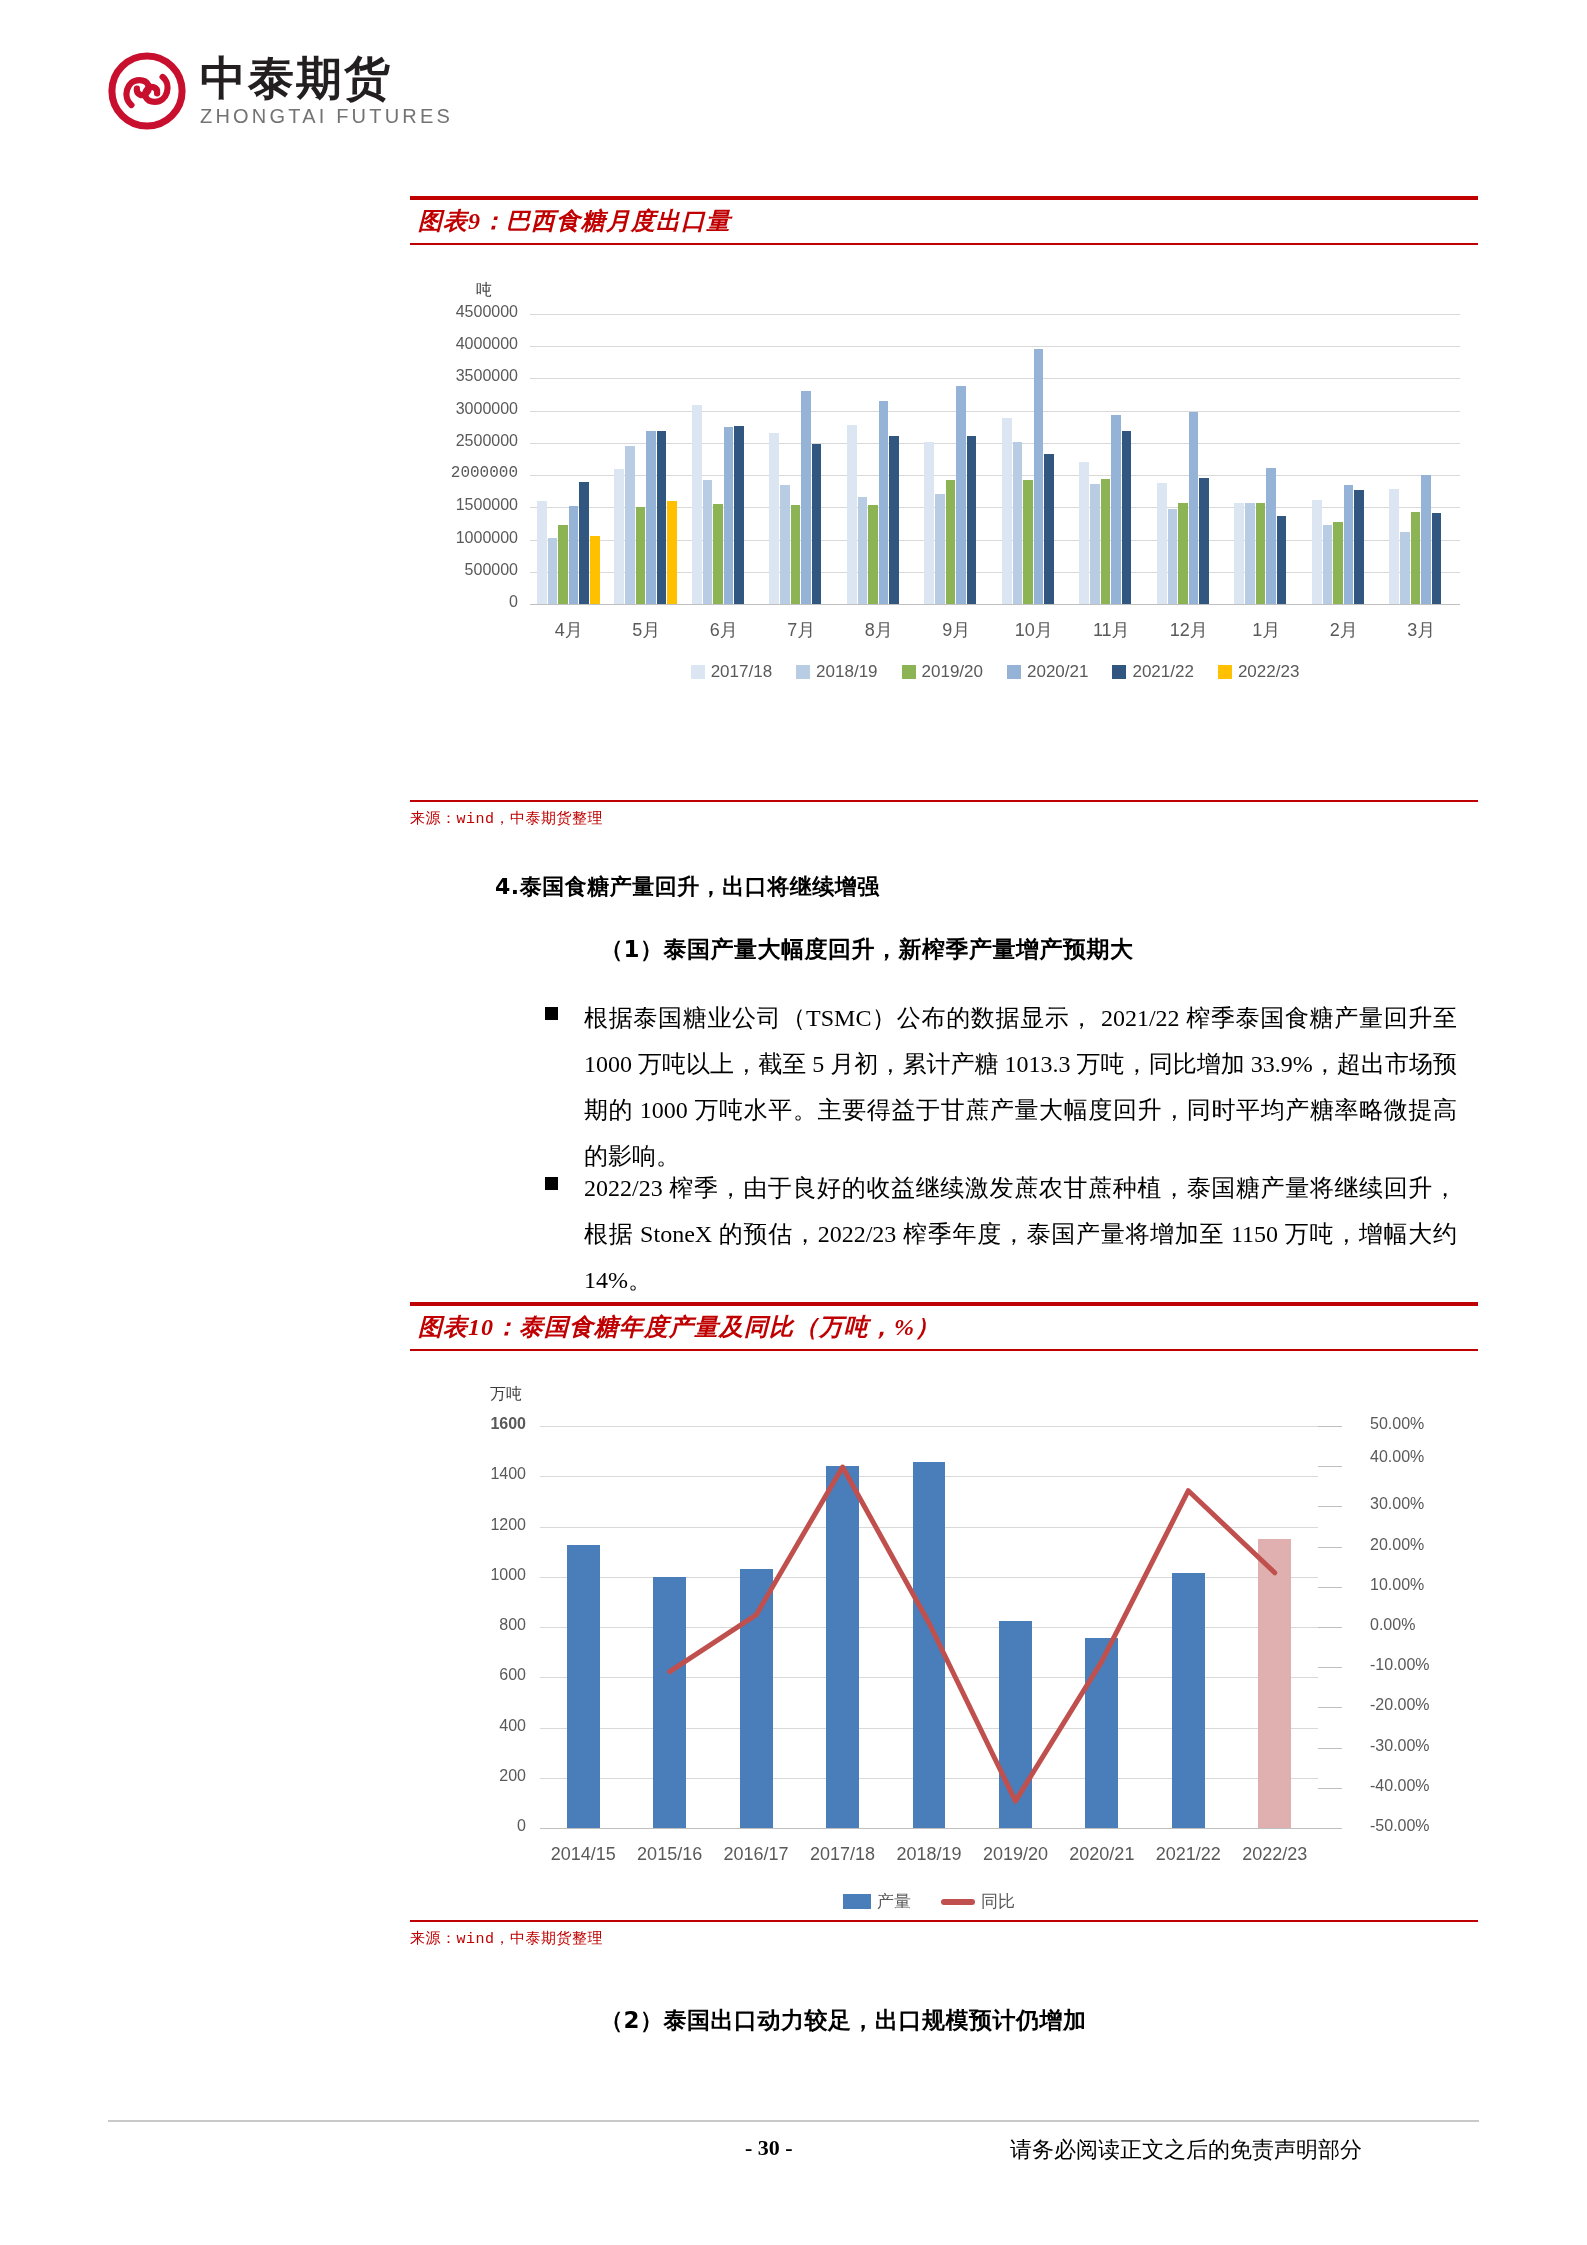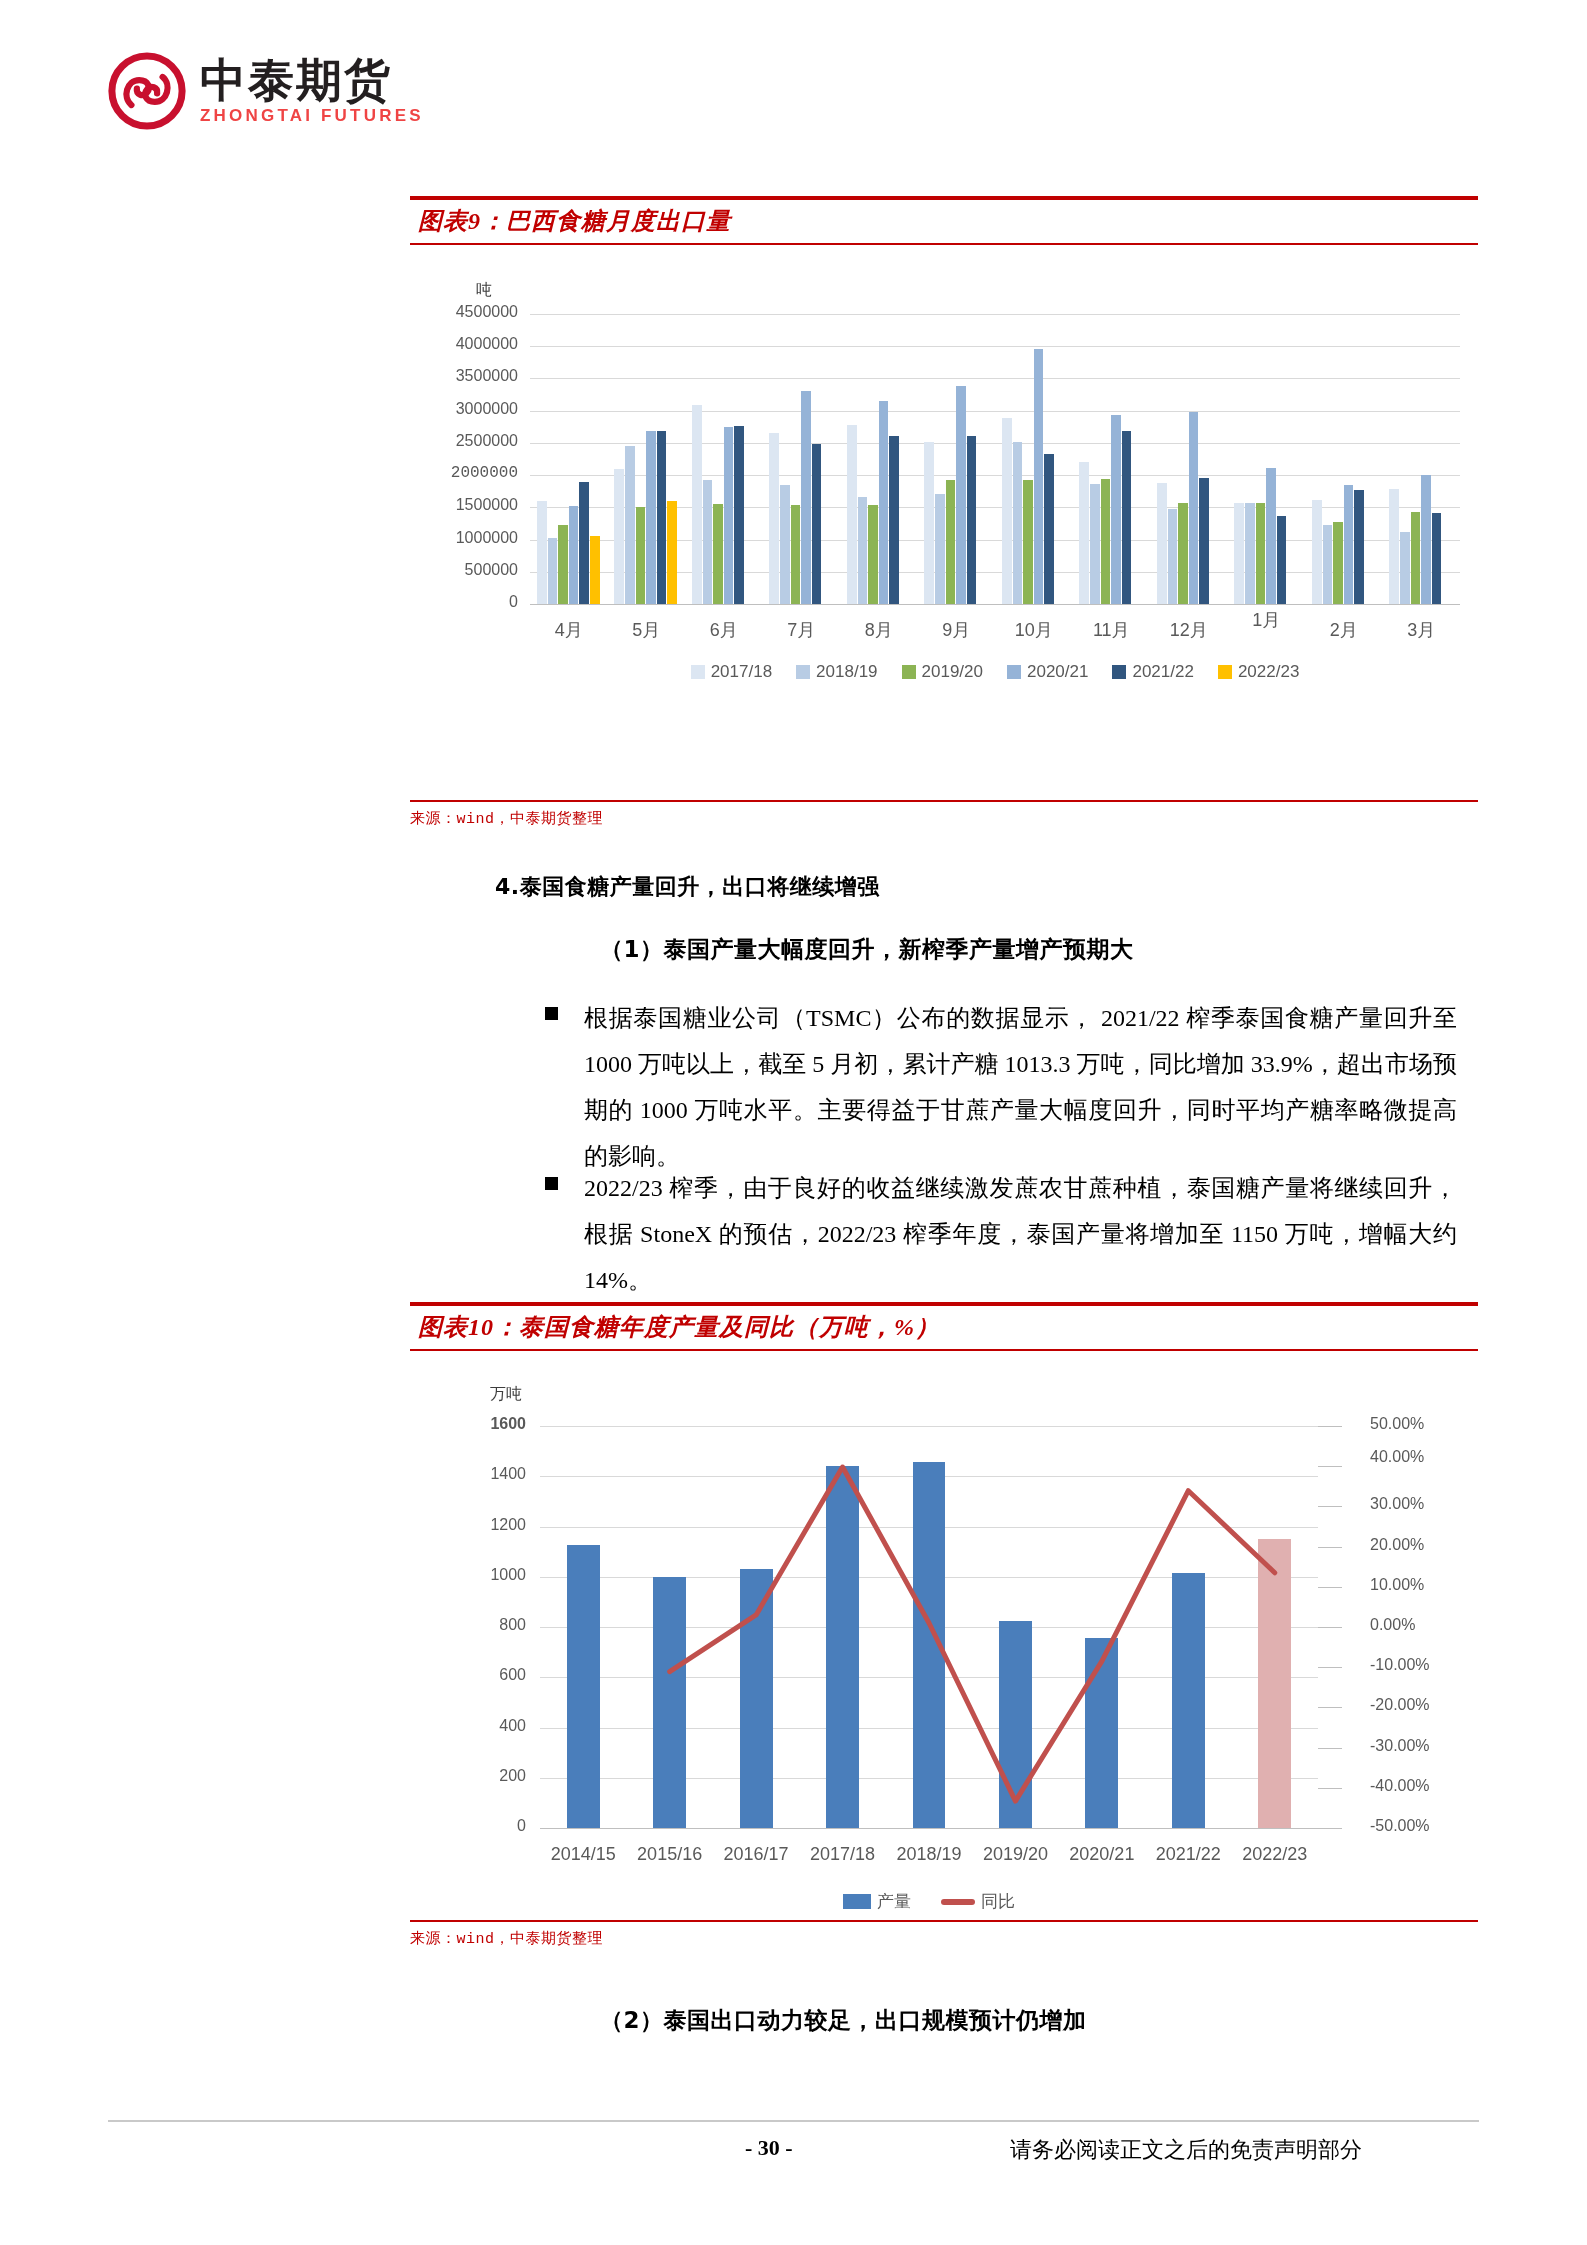--- a/index.html
+++ b/index.html
@@ -14,21 +14,21 @@
   }
 
   
   .page-header{
     position:absolute; left:0; top:0; width:1587px; height:185px;
   }
   .logo-wrap{ position:absolute; left:108px; top:52px; display:flex; align-items:center; gap:14px;}
   .logo-mark{ width:78px; height:78px; position:relative; }
   .logo-text-block{ display:flex; flex-direction:column; }
   .logo-cn{ font-family:"DejaVu Sans", sans-serif; font-weight:bold; font-size:46px; letter-spacing:2px; color:#231f20; line-height:1.05;}
-  .logo-en{ font-family:"Liberation Sans", sans-serif; font-weight:bold; font-size:17px; letter-spacing:3.2px; color:#ef4444; margin-top:2px;}
+  .logo-en{ font-family:"Liberation Sans", sans-serif; font-weight:normal; font-size:20px; letter-spacing:3.2px; color:#737373; margin-top:2px;}
   .hdr-right{
     position:absolute; right:108px; top:62px; text-align:right;
     font-family:"Liberation Serif", serif; font-size:21px; color:#1a1a1a; line-height:1.85;
   }
   .hdr-right div{ white-space:nowrap; }
 
   
   .fig-title{
     position:absolute; left:410px; width:1068px;
     border-top:4px solid #c00000;
@@ -181,21 +181,21 @@
     <div class="bar" style="left: 757.567px; width: 9.59167px; height: 95.3778px; top: 228.622px; bottom: auto; background: rgb(184, 204, 228);"></div>
     <div class="bar" style="left: 768.158px; width: 9.59167px; height: 100.533px; top: 223.467px; bottom: auto; background: rgb(140, 180, 84);"></div>
     <div class="bar" style="left: 778.75px; width: 9.59167px; height: 192.044px; top: 131.956px; bottom: auto; background: rgb(149, 179, 215);"></div>
     <div class="bar" style="left: 789.342px; width: 9.59167px; height: 126.311px; top: 197.689px; bottom: auto; background: rgb(49, 86, 127);"></div>
     <div class="xtick" style="left: 740px; width: 77.5px; top: 338px;">12月</div>
     <div class="bar" style="left: 824.475px; width: 9.59167px; height: 100.533px; top: 223.467px; bottom: auto; background: rgb(220, 230, 242);"></div>
     <div class="bar" style="left: 835.067px; width: 9.59167px; height: 100.533px; top: 223.467px; bottom: auto; background: rgb(184, 204, 228);"></div>
     <div class="bar" style="left: 845.658px; width: 9.59167px; height: 101.178px; top: 222.822px; bottom: auto; background: rgb(140, 180, 84);"></div>
     <div class="bar" style="left: 856.25px; width: 9.59167px; height: 135.978px; top: 188.022px; bottom: auto; background: rgb(149, 179, 215);"></div>
     <div class="bar" style="left: 866.842px; width: 9.59167px; height: 88.2889px; top: 235.711px; bottom: auto; background: rgb(49, 86, 127);"></div>
-    <div class="xtick" style="left: 817.5px; width: 77.5px; top: 328px;">1月</div>
+    <div class="xtick" style="left: 817.5px; width: 77.5px; top: 338px;">1月</div>
     <div class="bar" style="left: 901.975px; width: 9.59167px; height: 103.756px; top: 220.244px; bottom: auto; background: rgb(220, 230, 242);"></div>
     <div class="bar" style="left: 912.567px; width: 9.59167px; height: 78.6222px; top: 245.378px; bottom: auto; background: rgb(184, 204, 228);"></div>
     <div class="bar" style="left: 923.158px; width: 9.59167px; height: 81.8444px; top: 242.156px; bottom: auto; background: rgb(140, 180, 84);"></div>
     <div class="bar" style="left: 933.75px; width: 9.59167px; height: 118.578px; top: 205.422px; bottom: auto; background: rgb(149, 179, 215);"></div>
     <div class="bar" style="left: 944.342px; width: 9.59167px; height: 114.067px; top: 209.933px; bottom: auto; background: rgb(49, 86, 127);"></div>
     <div class="xtick" style="left: 895px; width: 77.5px; top: 338px;">2月</div>
     <div class="bar" style="left: 979.475px; width: 9.59167px; height: 114.711px; top: 209.289px; bottom: auto; background: rgb(220, 230, 242);"></div>
     <div class="bar" style="left: 990.067px; width: 9.59167px; height: 71.5333px; top: 252.467px; bottom: auto; background: rgb(184, 204, 228);"></div>
     <div class="bar" style="left: 1000.66px; width: 9.59167px; height: 92.1556px; top: 231.844px; bottom: auto; background: rgb(140, 180, 84);"></div>
     <div class="bar" style="left: 1011.25px; width: 9.59167px; height: 128.889px; top: 195.111px; bottom: auto; background: rgb(149, 179, 215);"></div>

